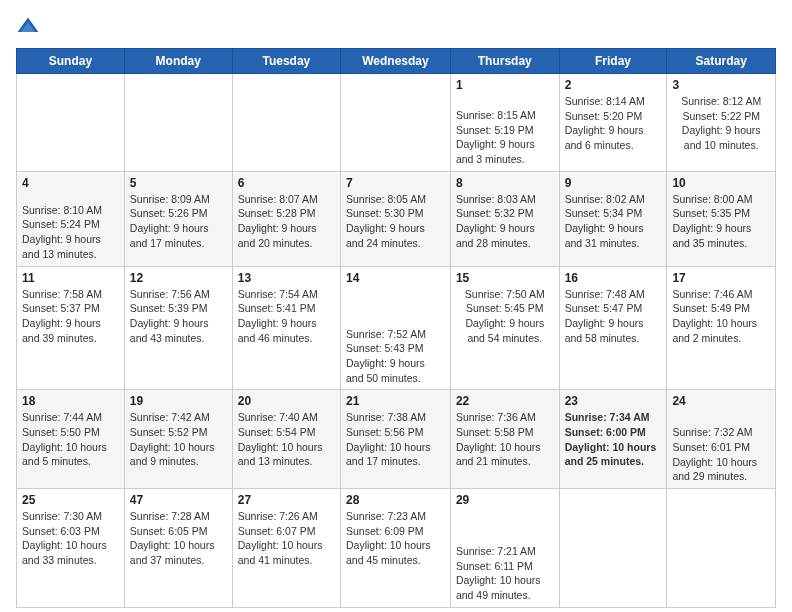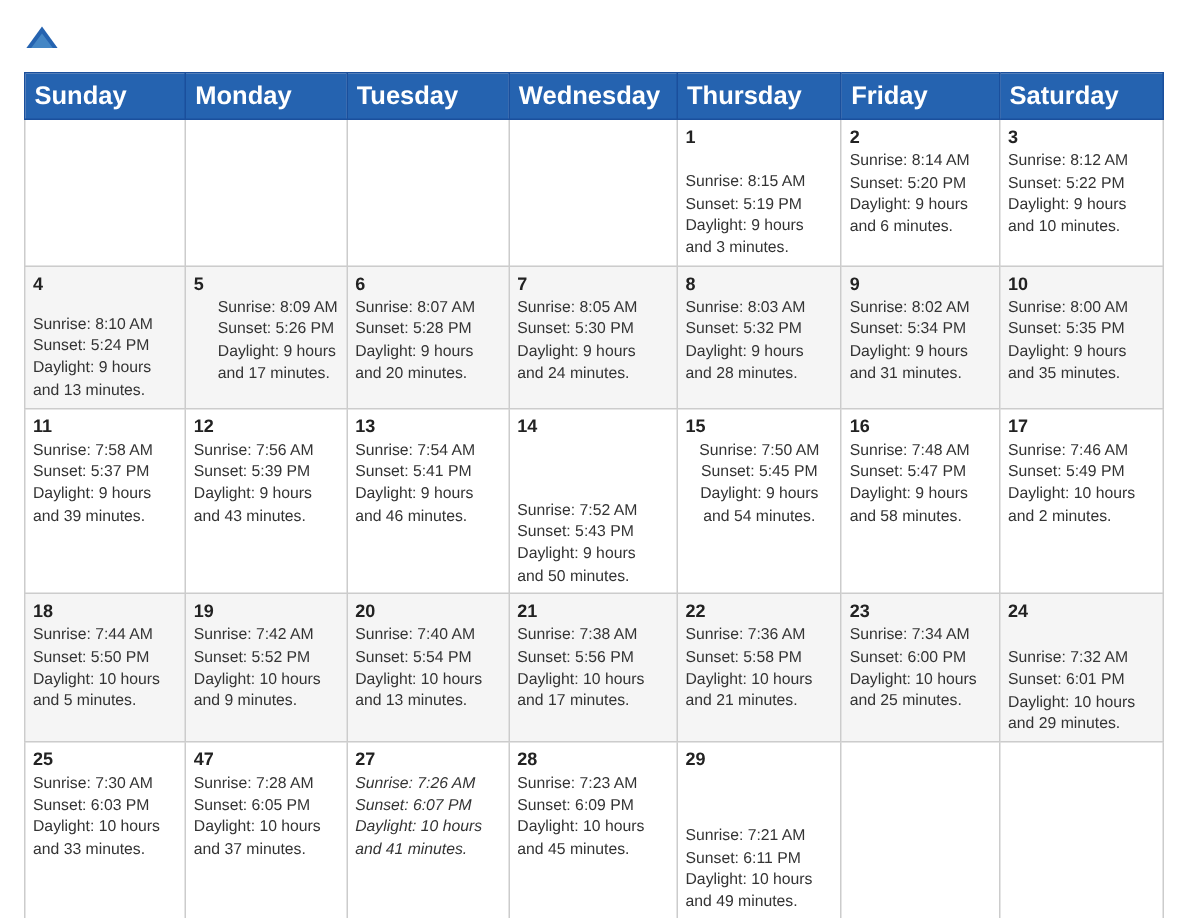--- a/index.html
+++ b/index.html
@@ -46,22 +46,22 @@
     }
     table {
       width: 100%;
       border-collapse: collapse;
       font-size: 11px;
     }
     thead th {
       background: #2563b0;
       color: #fff;
       padding: 5px 6px;
-      text-align: left;
-      font-size: 17px;
+      text-align: center;
+      font-size: 12px;
       font-weight: bold;
       border: 1px solid #1a4f9c;
     }
     tbody td {
       border: 1px solid #ccc;
       vertical-align: top;
       padding: 4px 5px;
       width: 113px;
       min-height: 70px;
       background: #fff;
@@ -131,37 +131,37 @@
         </td>
         <td>
           <div class="day-number">2</div>
           <div class="day-info" style="white-space: pre-line;">Sunrise: 8:14 AM
 Sunset: 5:20 PM
 Daylight: 9 hours
 and 6 minutes.</div>
         </td>
         <td>
           <div class="day-number">3</div>
-          <div class="day-info" style="white-space: pre-line;">Sunrise: 8:12 AM
+          <div class="day-info" style="white-space: pre-line; text-align: center;">Sunrise: 8:12 AM
 Sunset: 5:22 PM
 Daylight: 9 hours
 and 10 minutes.</div>
         </td>
       </tr>
       <tr>
         <td>
           <div class="day-number">4</div>
           <div class="day-info" style="white-space: pre-line; margin-top: 13px;">Sunrise: 8:10 AM
 Sunset: 5:24 PM
 Daylight: 9 hours
 and 13 minutes.</div>
         </td>
         <td>
           <div class="day-number">5</div>
-          <div class="day-info" style="white-space: pre-line; margin-left: 16px;">Sunrise: 8:09 AM
+          <div class="day-info" style="white-space: pre-line;">Sunrise: 8:09 AM
 Sunset: 5:26 PM
 Daylight: 9 hours
 and 17 minutes.</div>
         </td>
         <td>
           <div class="day-number">6</div>
           <div class="day-info" style="white-space: pre-line;">Sunrise: 8:07 AM
 Sunset: 5:28 PM
 Daylight: 9 hours
 and 20 minutes.</div>
@@ -277,21 +277,21 @@
         </td>
         <td>
           <div class="day-number">22</div>
           <div class="day-info" style="white-space: pre-line;">Sunrise: 7:36 AM
 Sunset: 5:58 PM
 Daylight: 10 hours
 and 21 minutes.</div>
         </td>
         <td>
           <div class="day-number">23</div>
-          <div class="day-info" style="white-space: pre-line;">Sunrise: 7:34 AM
+          <div class="day-info" style="white-space: pre-line; font-weight: bold;">Sunrise: 7:34 AM
 Sunset: 6:00 PM
 Daylight: 10 hours
 and 25 minutes.</div>
         </td>
         <td>
           <div class="day-number">24</div>
           <div class="day-info" style="white-space: pre-line; margin-top: 17px;">Sunrise: 7:32 AM
 Sunset: 6:01 PM
 Daylight: 10 hours
 and 29 minutes.</div>
@@ -307,21 +307,21 @@
         </td>
         <td>
           <div class="day-number">47</div>
           <div class="day-info" style="white-space: pre-line;">Sunrise: 7:28 AM
 Sunset: 6:05 PM
 Daylight: 10 hours
 and 37 minutes.</div>
         </td>
         <td>
           <div class="day-number">27</div>
-          <div class="day-info" style="white-space: pre-line; font-style: italic;">Sunrise: 7:26 AM
+          <div class="day-info" style="white-space: pre-line;">Sunrise: 7:26 AM
 Sunset: 6:07 PM
 Daylight: 10 hours
 and 41 minutes.</div>
         </td>
         <td>
           <div class="day-number">28</div>
           <div class="day-info" style="white-space: pre-line;">Sunrise: 7:23 AM
 Sunset: 6:09 PM
 Daylight: 10 hours
 and 45 minutes.</div>

